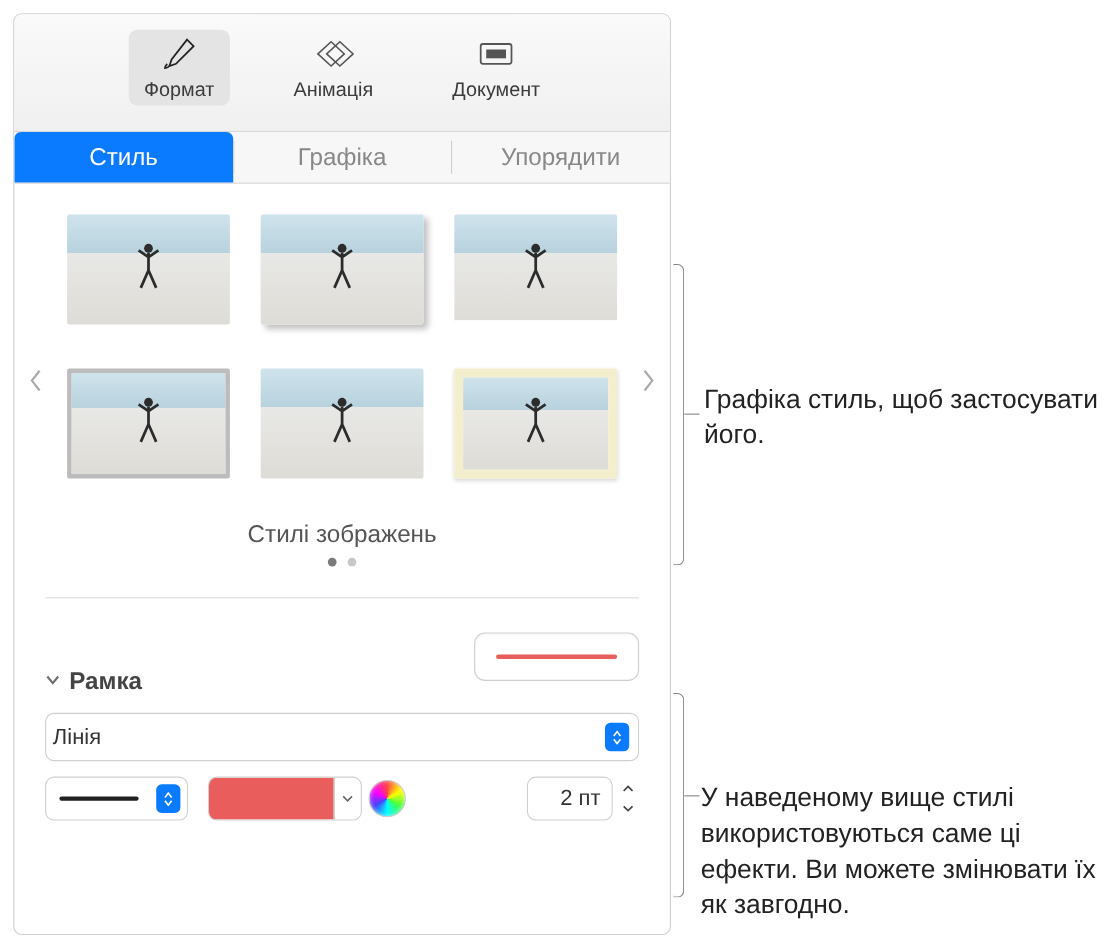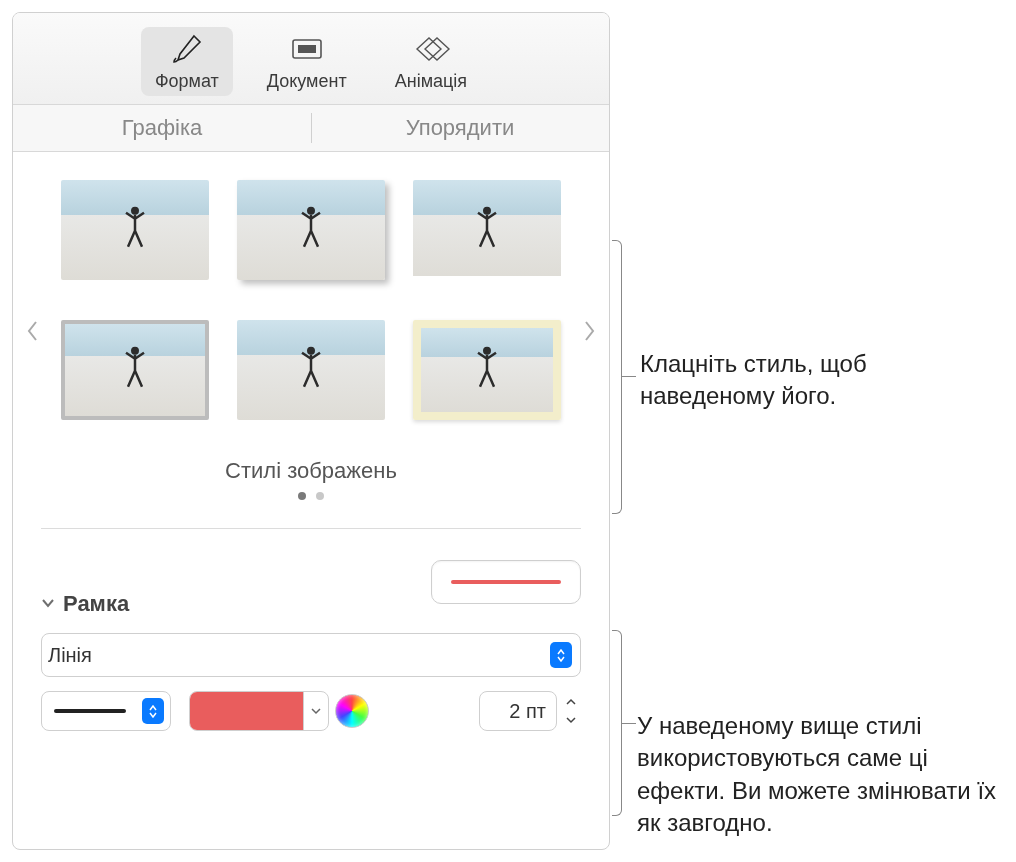--- a/index.html
+++ b/index.html
@@ -18,22 +18,22 @@
       width: 598px;
       height: 838px;
       background: #fff;
       border: 1px solid #d0d0d0;
       border-radius: 8px;
       overflow: hidden;
     }
     .toolbar {
       display: flex;
       justify-content: center;
-      gap: 20px;
-      padding: 14px 0 8px;
+      gap: 44px;
+      padding: 14px 0 23px;
       background: linear-gradient(#fafafa, #f0f0f0);
       border-bottom: 1px solid #d8d8d8;
     }
     .tool-item {
       display: flex;
       flex-direction: column;
       align-items: center;
       gap: 4px;
       padding: 4px 14px;
       border-radius: 8px;
@@ -282,39 +282,40 @@
       <span class="tool-icon">
         <svg width="34" height="34" viewBox="0 0 34 34" fill="none" stroke="#222" stroke-width="1.6">
           <path d="M24 4 L30 10 L14 26 L8 28 L10 22 Z"></path>
           <path d="M8 28 C6 30 4 30 4 30 C4 30 4 28 6 26"></path>
         </svg>
       </span>
       <span class="tool-label">Формат</span>
     </div>
     <div class="tool-item">
       <span class="tool-icon">
+        <svg width="40" height="30" viewBox="0 0 40 30" fill="none" stroke="#555" stroke-width="1.4">
+          <path d="M6 15 L18 4 L30 15 L18 26 Z"></path>
+          <path d="M14 15 L26 4 L38 15 L26 26 Z"></path>
+        </svg>
+      </span>
+      <span class="tool-label">Анімація</span>
+    </div>
+    <div class="tool-item">
+      <span class="tool-icon">
         <svg width="40" height="30" viewBox="0 0 40 30" fill="none" stroke="#555" stroke-width="1.6">
           <rect x="6" y="6" width="28" height="18" rx="2"></rect>
           <rect x="11" y="11" width="18" height="8" fill="#555" stroke="none"></rect>
         </svg>
       </span>
       <span class="tool-label">Документ</span>
     </div>
-    <div class="tool-item">
-      <span class="tool-icon">
-        <svg width="40" height="30" viewBox="0 0 40 30" fill="none" stroke="#555" stroke-width="1.4">
-          <path d="M6 15 L18 4 L30 15 L18 26 Z"></path>
-          <path d="M14 15 L26 4 L38 15 L26 26 Z"></path>
-        </svg>
-      </span>
-      <span class="tool-label">Анімація</span>
-    </div>
   </div>
 
   <div class="segmented">
+    <div class="seg-btn active">Стиль</div>
     <div class="seg-btn">Графіка</div>
     <div class="seg-btn">Упорядити</div>
   </div>
 
   <div class="styles-area">
     <div class="nav-chevron nav-left">
       <svg width="14" height="24" viewBox="0 0 14 24" fill="none" stroke="#aaa" stroke-width="2">
           <path d="M11 3 L4 12 L11 21"></path>
         </svg>
     </div>
@@ -438,17 +439,17 @@
               </svg>
           </button>
         </div>
       </div>
     </div>
   </div>
 </div>
 
 <div class="bracket bracket-1"></div>
 <div class="lead lead-1"></div>
-<div class="callout callout-1">Клацніть стиль, щоб наведеному його.</div>
+<div class="callout callout-1">Графіка стиль, щоб застосувати його.</div>
 
 <div class="bracket bracket-2"></div>
 <div class="lead lead-2"></div>
 <div class="callout callout-2">У наведеному вище стилі використовуються саме ці ефекти. Ви можете змінювати їх як завгодно.</div>
 
 </body></html>

